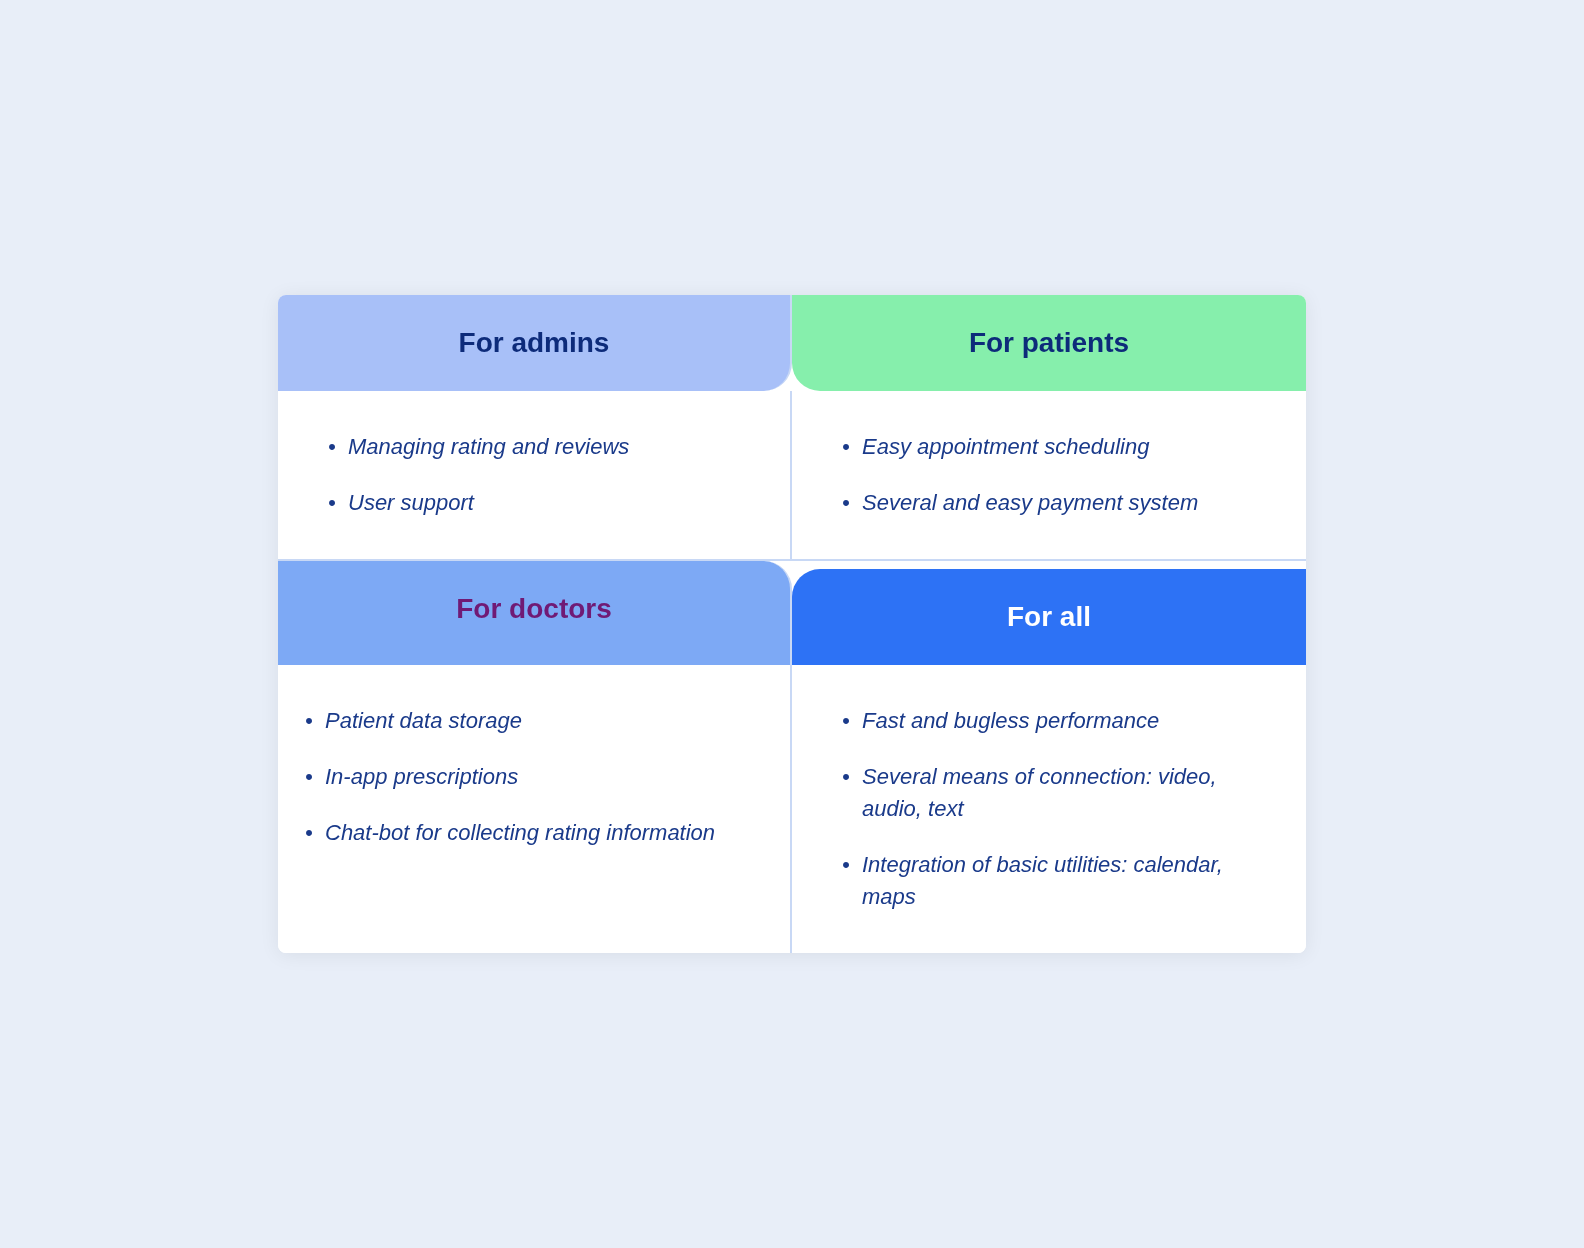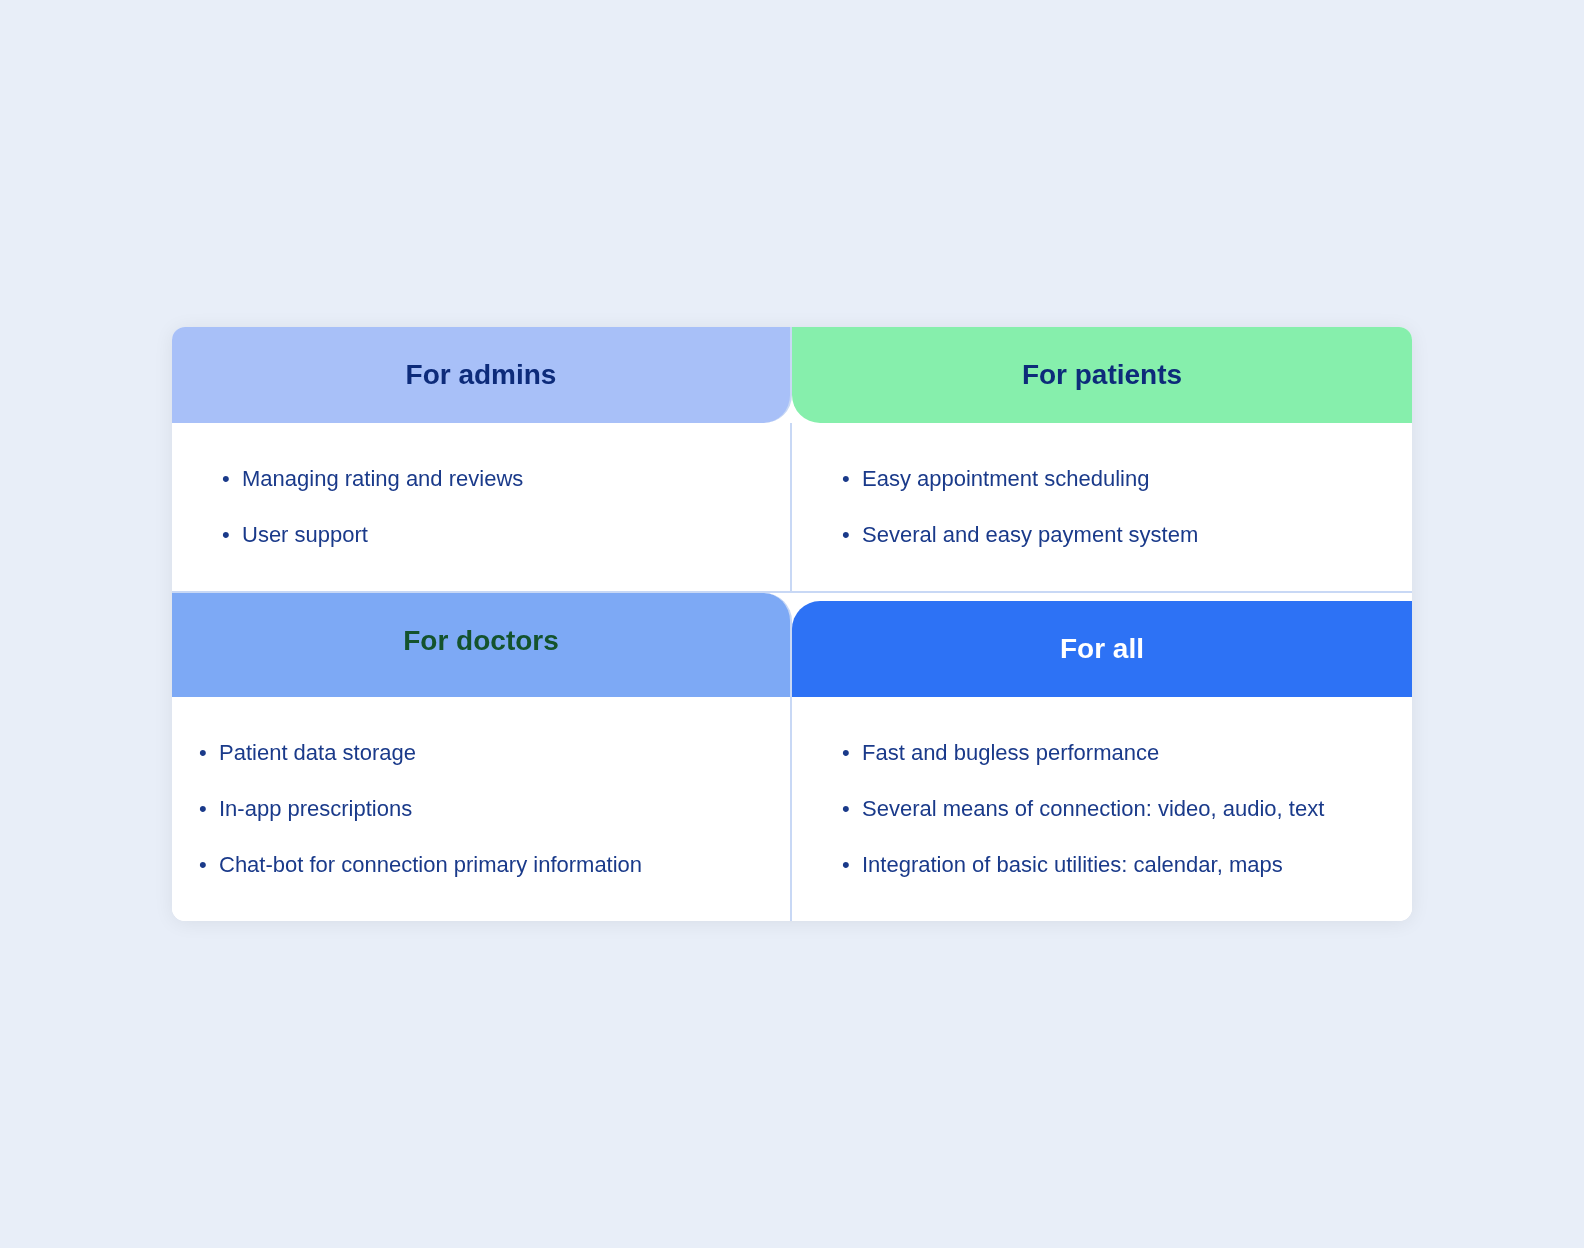--- a/index.html
+++ b/index.html
@@ -13,23 +13,23 @@
       height: 1248px;
       background-color: #e8eef8;
       display: flex;
       align-items: center;
       justify-content: center;
       font-family: 'Segoe UI', Arial, sans-serif;
     }
 
     .card {
       background: #ffffff;
-      border-radius: 13px;
+      border-radius: 8px;
       overflow: hidden;
-      width: 1240px;
+      width: 1028px;
       box-shadow: 0 2px 20px rgba(0,0,0,0.07);
     }
 
     .grid {
       display: grid;
       grid-template-columns: 1fr 1fr;
       grid-template-rows: auto auto auto auto;
     }
 
     .header-cell {
@@ -47,20 +47,21 @@
 
     .header-patients {
       background-color: #86efac;
       color: #0d2b7a;
       border-radius: 0 0 0 28px;
     }
 
     .content-cell {
       padding: 40px 50px;
       background: #ffffff;
+      font-style: italic;
     }
 
     .content-cell ul {
       list-style: none;
       padding: 0;
       margin: 0;
     }
 
     .content-cell ul li {
       color: #1a3a8a;
@@ -87,21 +88,21 @@
       border-right: 2px solid #c8d8f5;
     }
 
     .divider-col-bottom {
       border-right: 2px solid #c8d8f5;
       padding-left: 27px;
     }
 
     .header-doctors {
       background-color: #7da9f5;
-      color: #14532d;
+      color: #701a75;
       border-radius: 0 28px 0 0;
     }
 
     .header-all {
       background-color: #2d72f5;
       color: #ffffff;
       border-radius: 28px 0 0 0;
       margin-top: 8px;
     }
 
@@ -138,21 +139,21 @@
     <div class="section-divider"></div>
 
     <div class="header-cell header-doctors divider-col-top">For doctors</div>
 
     <div class="header-cell header-all">For all</div>
 
     <div class="content-cell divider-col-bottom">
       <ul>
         <li>Patient data storage</li>
         <li>In-app prescriptions</li>
-        <li>Chat-bot for connection primary information</li>
+        <li>Chat-bot for collecting rating information</li>
       </ul>
     </div>
 
     <div class="content-cell">
       <ul>
         <li>Fast and bugless performance</li>
         <li>Several means of connection: video, audio, text</li>
         <li>Integration of basic utilities: calendar, maps</li>
       </ul>
     </div>

